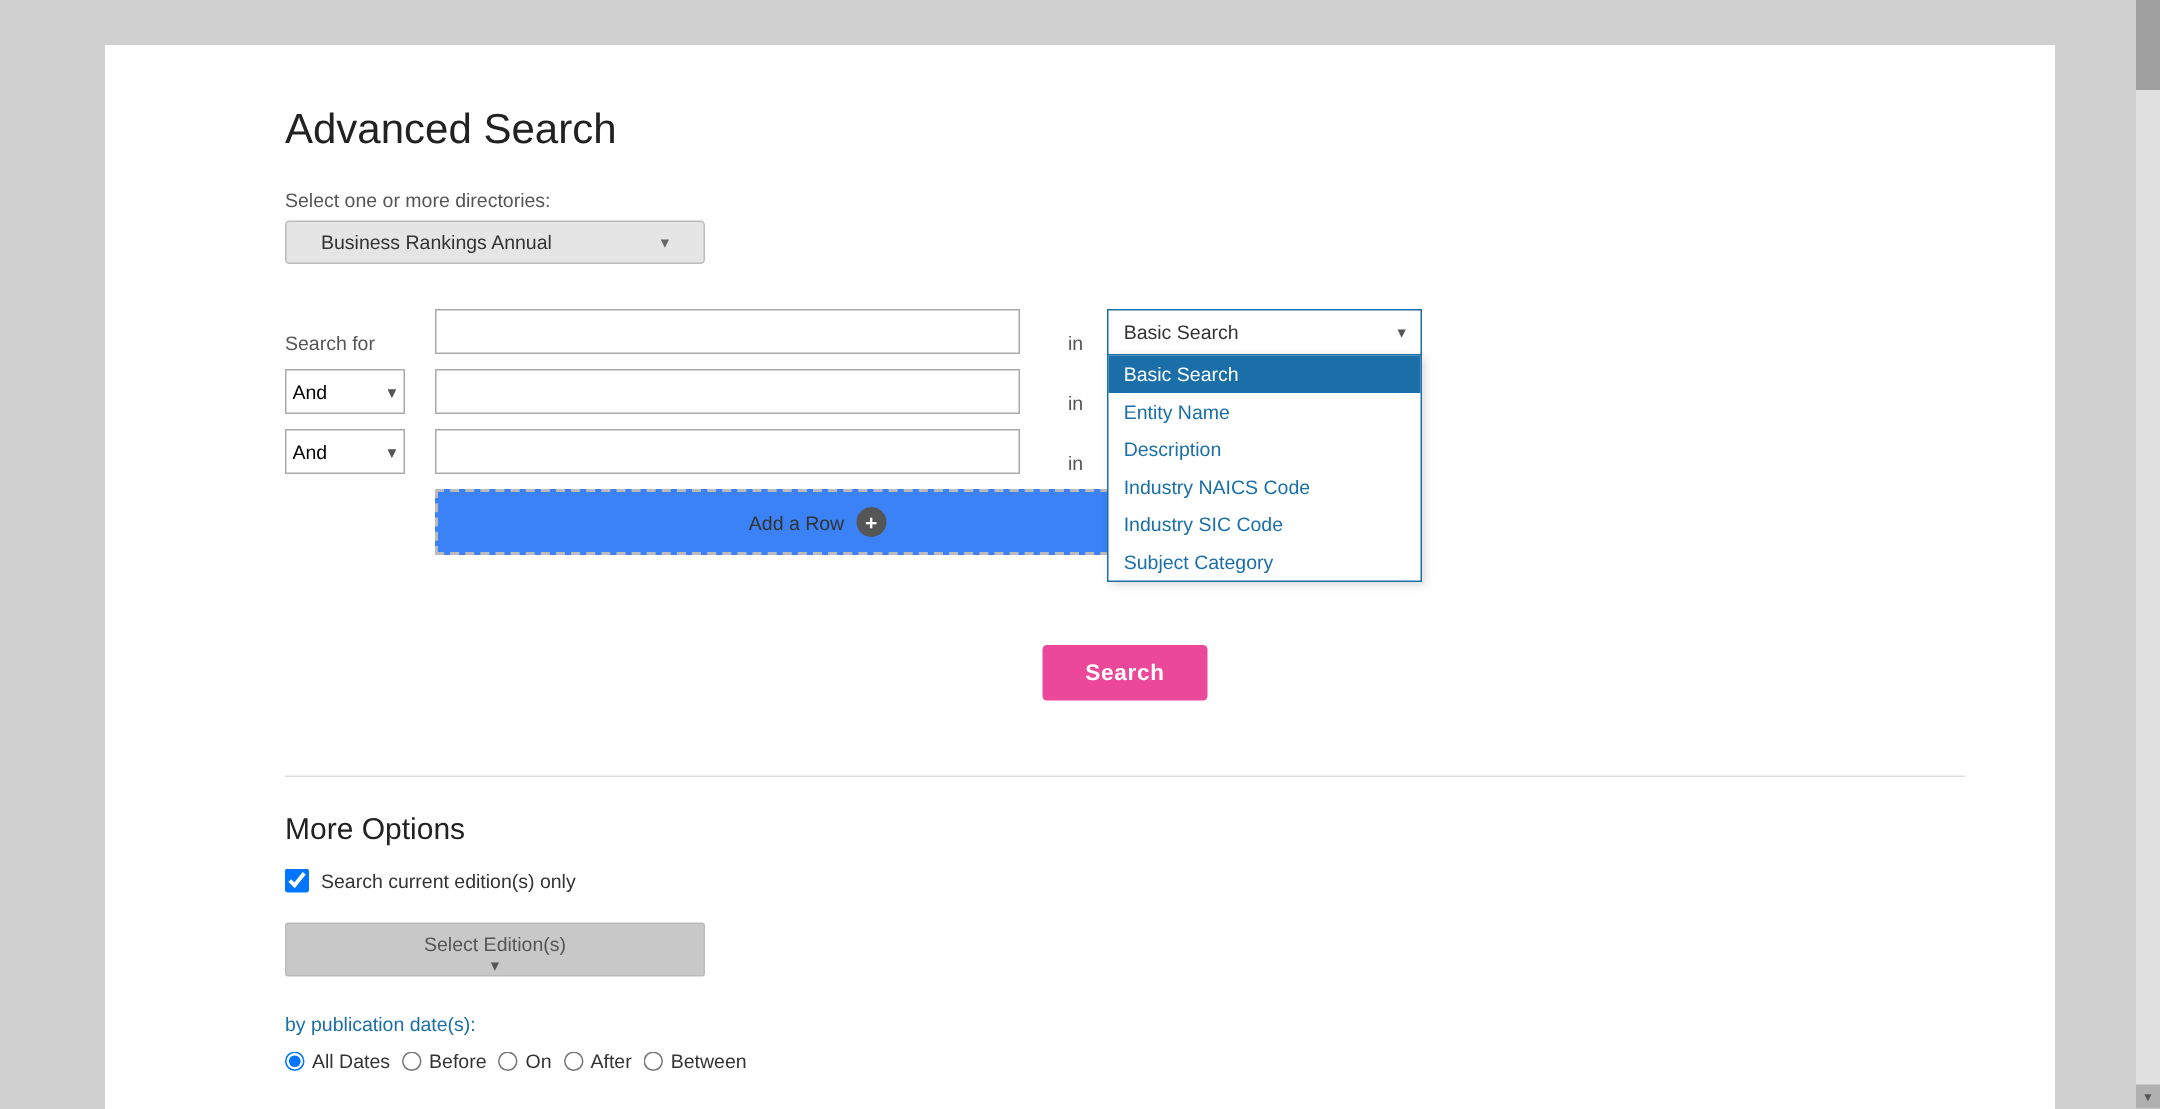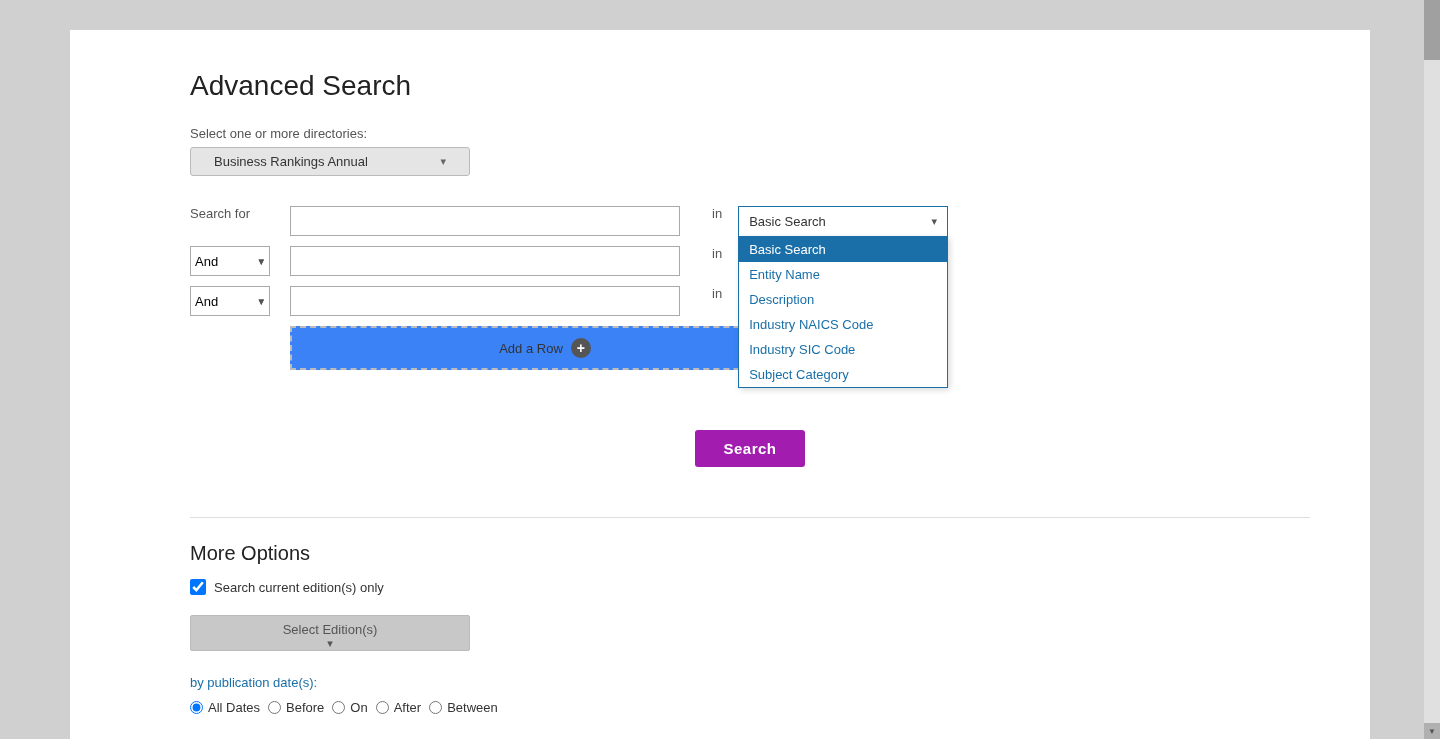--- a/index.html
+++ b/index.html
@@ -74,21 +74,21 @@
     .directory-dropdown .chevron {
       color: #666;
       font-size: 11px;
     }
 
     .search-rows {
       position: relative;
     }
     .search-row {
       display: flex;
-      align-items: flex-start;
+      align-items: flex-end;
       margin-bottom: 10px;
       gap: 10px;
     }
     .row-label {
       width: 90px;
       color: #555;
       font-size: 13px;
     }
     .search-input {
       width: 390px;
@@ -215,21 +215,21 @@
       border-radius: 50%;
       background: #555;
       color: #fff;
       font-size: 14px;
       font-weight: bold;
     }
 
     .search-btn {
       display: block;
       margin: 30px auto 30px auto;
-      background: #a21caf;
+      background: #ec4899;
       color: #fff;
       border: none;
       padding: 10px 28px;
       font-size: 15px;
       cursor: pointer;
       border-radius: 3px;
       font-weight: bold;
       letter-spacing: 0.5px;
     }
 

